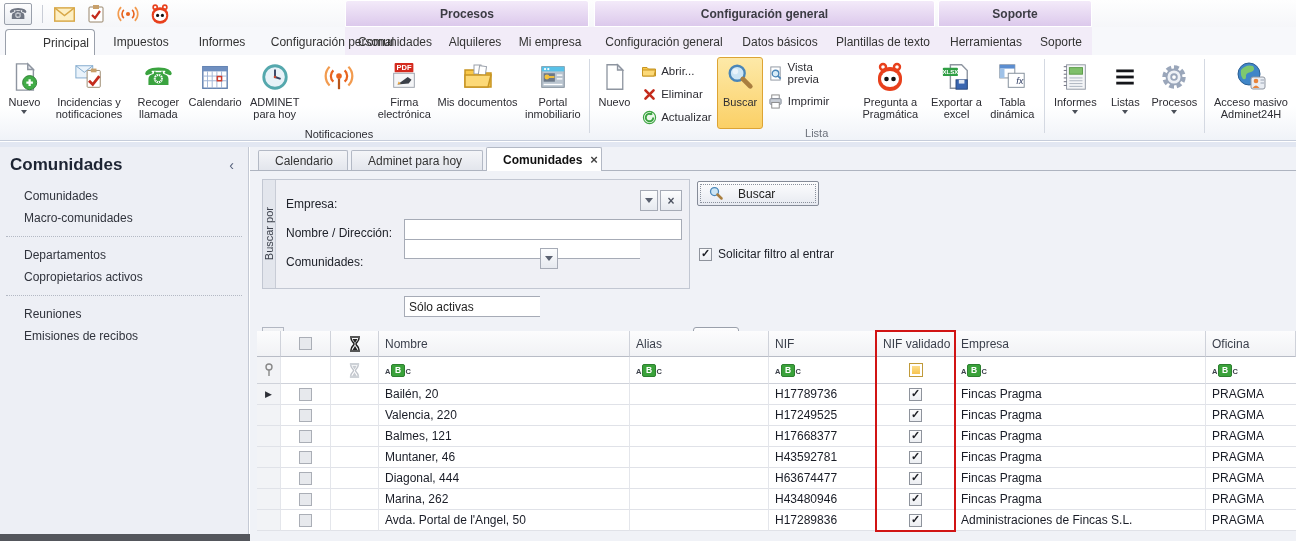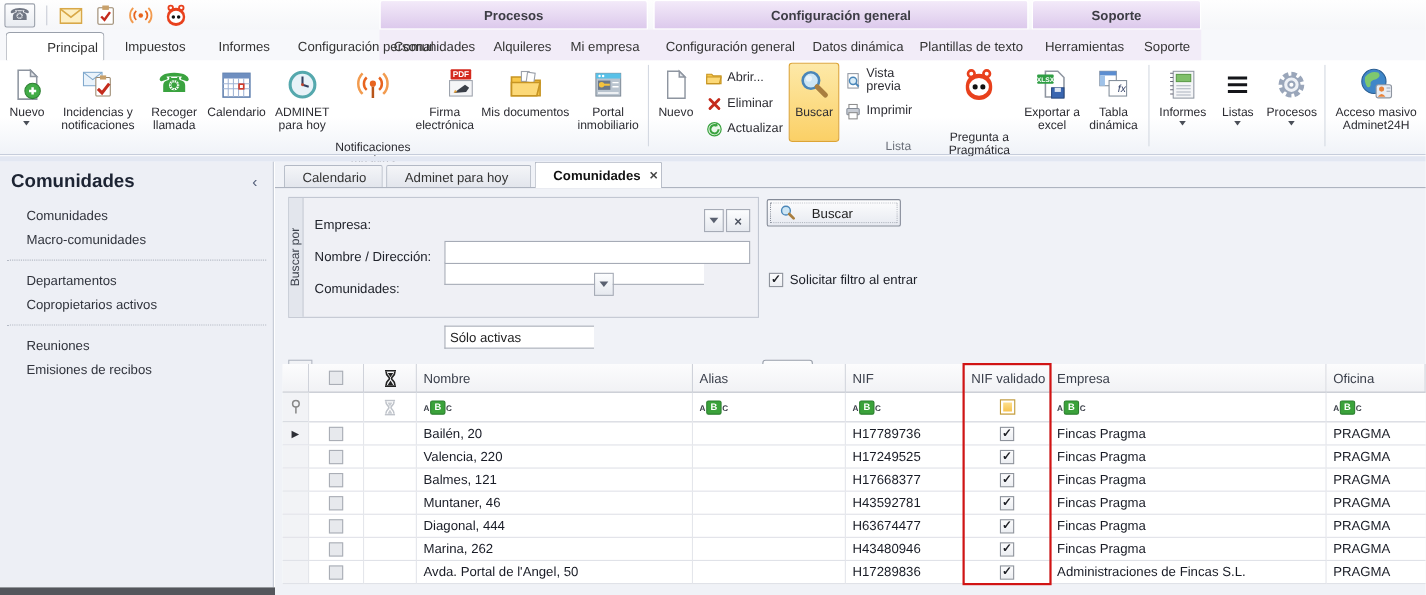--- a/index.html
+++ b/index.html
@@ -190,21 +190,21 @@
 <div id="tabrow">
   <div class="ctx-bg" style="left:345px;width:747px;"></div>
   <div class="rtab active" style="left:5px;width:90px;padding-left:32px;">Principal</div>
   <div class="rtab" style="left:100px;width:82px;">Impuestos</div>
   <div class="rtab" style="left:186px;width:72px;">Informes</div>
   <div class="rtab" style="left:260px;width:145px;">Configuración personal</div>
   <div class="rtab" style="left:352px;width:86px;">Comunidades</div>
   <div class="rtab" style="left:440px;width:70px;">Alquileres</div>
   <div class="rtab" style="left:512px;width:76px;">Mi empresa</div>
   <div class="rtab" style="left:598px;width:132px;">Configuración general</div>
-  <div class="rtab" style="left:733px;width:94px;">Datos dinámica</div>
+  <div class="rtab" style="left:733px;width:94px;">Datos básicos</div>
   <div class="rtab" style="left:830px;width:106px;">Plantillas de texto</div>
   <div class="rtab" style="left:942px;width:88px;">Herramientas</div>
   <div class="rtab" style="left:1032px;width:58px;">Soporte</div>
 </div>
 
 <div id="toolbar">
   <div class="tb-group" style="width:588px;">
     <div class="tb-btn" style="width:46px;">
       <div class="ic32">
           <svg width="30" height="30" viewBox="0 0 32 32">
@@ -270,21 +270,21 @@
             <circle cx="16" cy="15" r="3" fill="#e8641f"></circle>
             <path d="M10 21 a8 8 0 0 1 0-12" fill="none" stroke="#e8641f" stroke-width="2.4"></path>
             <path d="M22 9 a8 8 0 0 1 0 12" fill="none" stroke="#e8641f" stroke-width="2.4"></path>
             <path d="M6 25 a14 14 0 0 1 0-20" fill="none" stroke="#f29b4f" stroke-width="2.4"></path>
             <path d="M26 5 a14 14 0 0 1 0 20" fill="none" stroke="#f29b4f" stroke-width="2.4"></path>
             <line x1="16" y1="18" x2="16" y2="29" stroke="#b8551a" stroke-width="2.4"></line>
           </svg>
         </div>
       <div class="tb-lbl">Notificaciones masivas</div>
     </div>
-    <div class="tb-btn" style="width:64px;align-items:flex-end;">
+    <div class="tb-btn" style="width:64px;">
       <div class="ic32">
           <svg width="30" height="30" viewBox="0 0 32 32">
             <rect x="6" y="1" width="20" height="10" rx="1" fill="#d42a1e"></rect>
             <text x="16" y="9" font-size="8" fill="#fff" text-anchor="middle" font-weight="bold">PDF</text>
             <rect x="5" y="12" width="22" height="15" fill="#f4f5f7" stroke="#9aa0aa"></rect>
             <path d="M9 24 l11-8 4 3 -3 4 z" fill="#3a3f48"></path>
             <path d="M9 24 l3.5-1 -2.2-2.2 z" fill="#e8a33c"></path>
           </svg>
         </div>
       <div class="tb-lbl">Firma electrónica</div>
@@ -387,21 +387,21 @@
         <span class="ic16">
             <svg width="15" height="15" viewBox="0 0 16 16">
               <rect x="4" y="1" width="8" height="4" fill="#fff" stroke="#888"></rect>
               <rect x="2" y="5" width="12" height="6" rx="1" fill="#c7ccd4" stroke="#858c97"></rect>
               <rect x="4" y="9" width="8" height="6" fill="#fff" stroke="#888"></rect>
             </svg>
           </span>
         <span>Imprimir</span>
       </div>
     </div>
-    <div class="tb-btn" style="width:82px;gap:23px;">
+    <div class="tb-btn" style="width:82px;">
       <div class="ic32">
           <svg width="32" height="32" viewBox="0 0 32 32">
             <circle cx="9" cy="6" r="3" fill="none" stroke="#e8401c" stroke-width="2.4"></circle>
             <circle cx="23" cy="6" r="3" fill="none" stroke="#e8401c" stroke-width="2.4"></circle>
             <path d="M4 17 a12 11 0 0 1 24 0 v2 a12 11 0 0 1 -24 0 z" fill="#e8401c"></path>
             <ellipse cx="16" cy="18" rx="9" ry="8" fill="#fff"></ellipse>
             <circle cx="12.5" cy="18" r="2.3" fill="#111"></circle>
             <circle cx="19.5" cy="18" r="2.3" fill="#111"></circle>
           </svg>
         </div>

